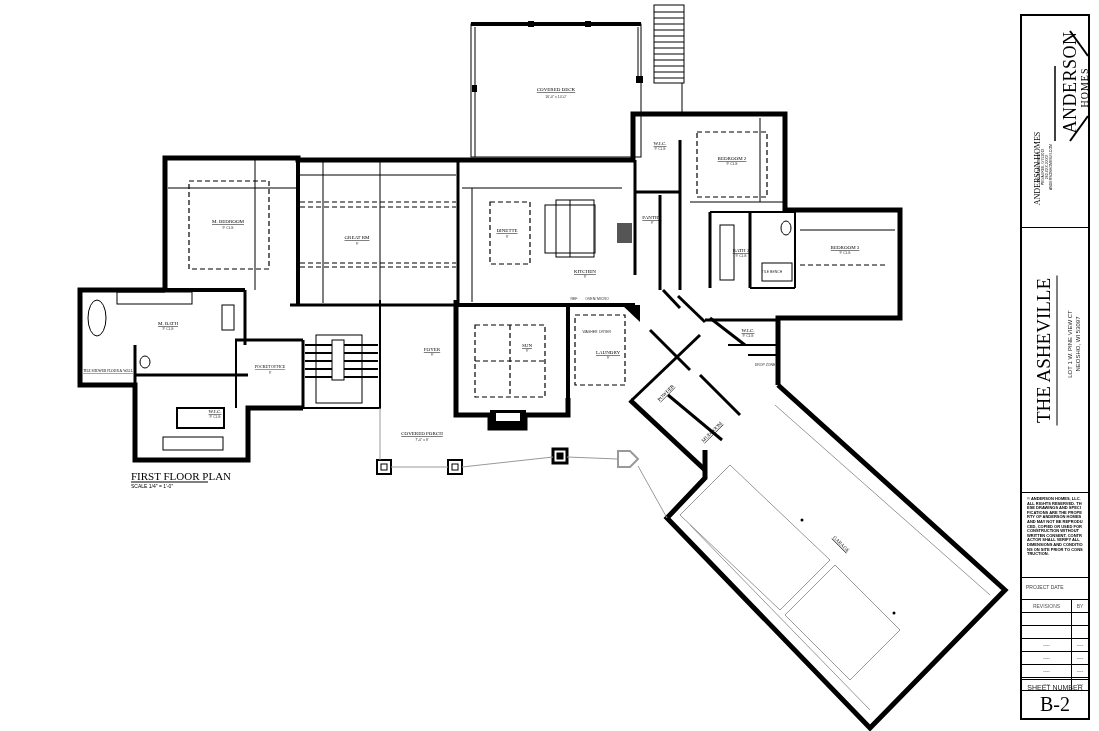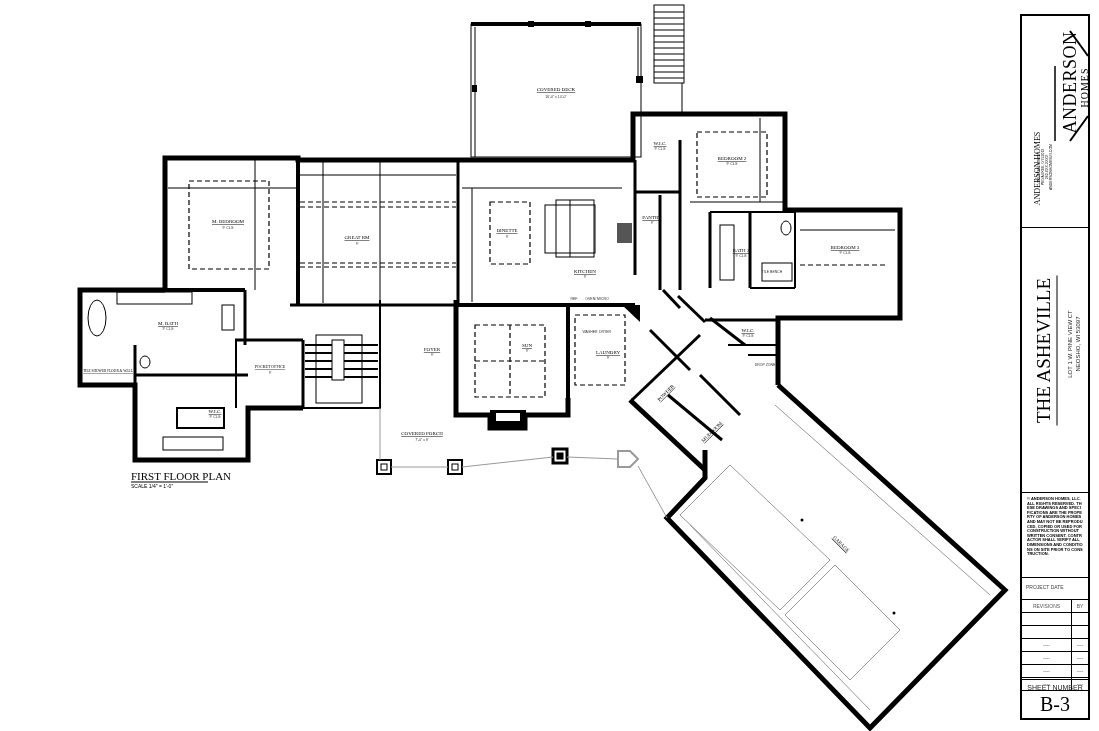--- a/index.html
+++ b/index.html
@@ -327,15 +327,15 @@
           </tr>
       <tr>
             <td>----</td>
             <td>----</td>
           </tr>
     </tbody>
       </table>
   </div>
   <div class="tb-cell" id="sheet-cell">
     <div class="sheet-label">SHEET NUMBER</div>
-    <div class="sheet-num">B-3</div>
+    <div class="sheet-num">B-2</div>
   </div>
 </div>
 
 </body></html>

